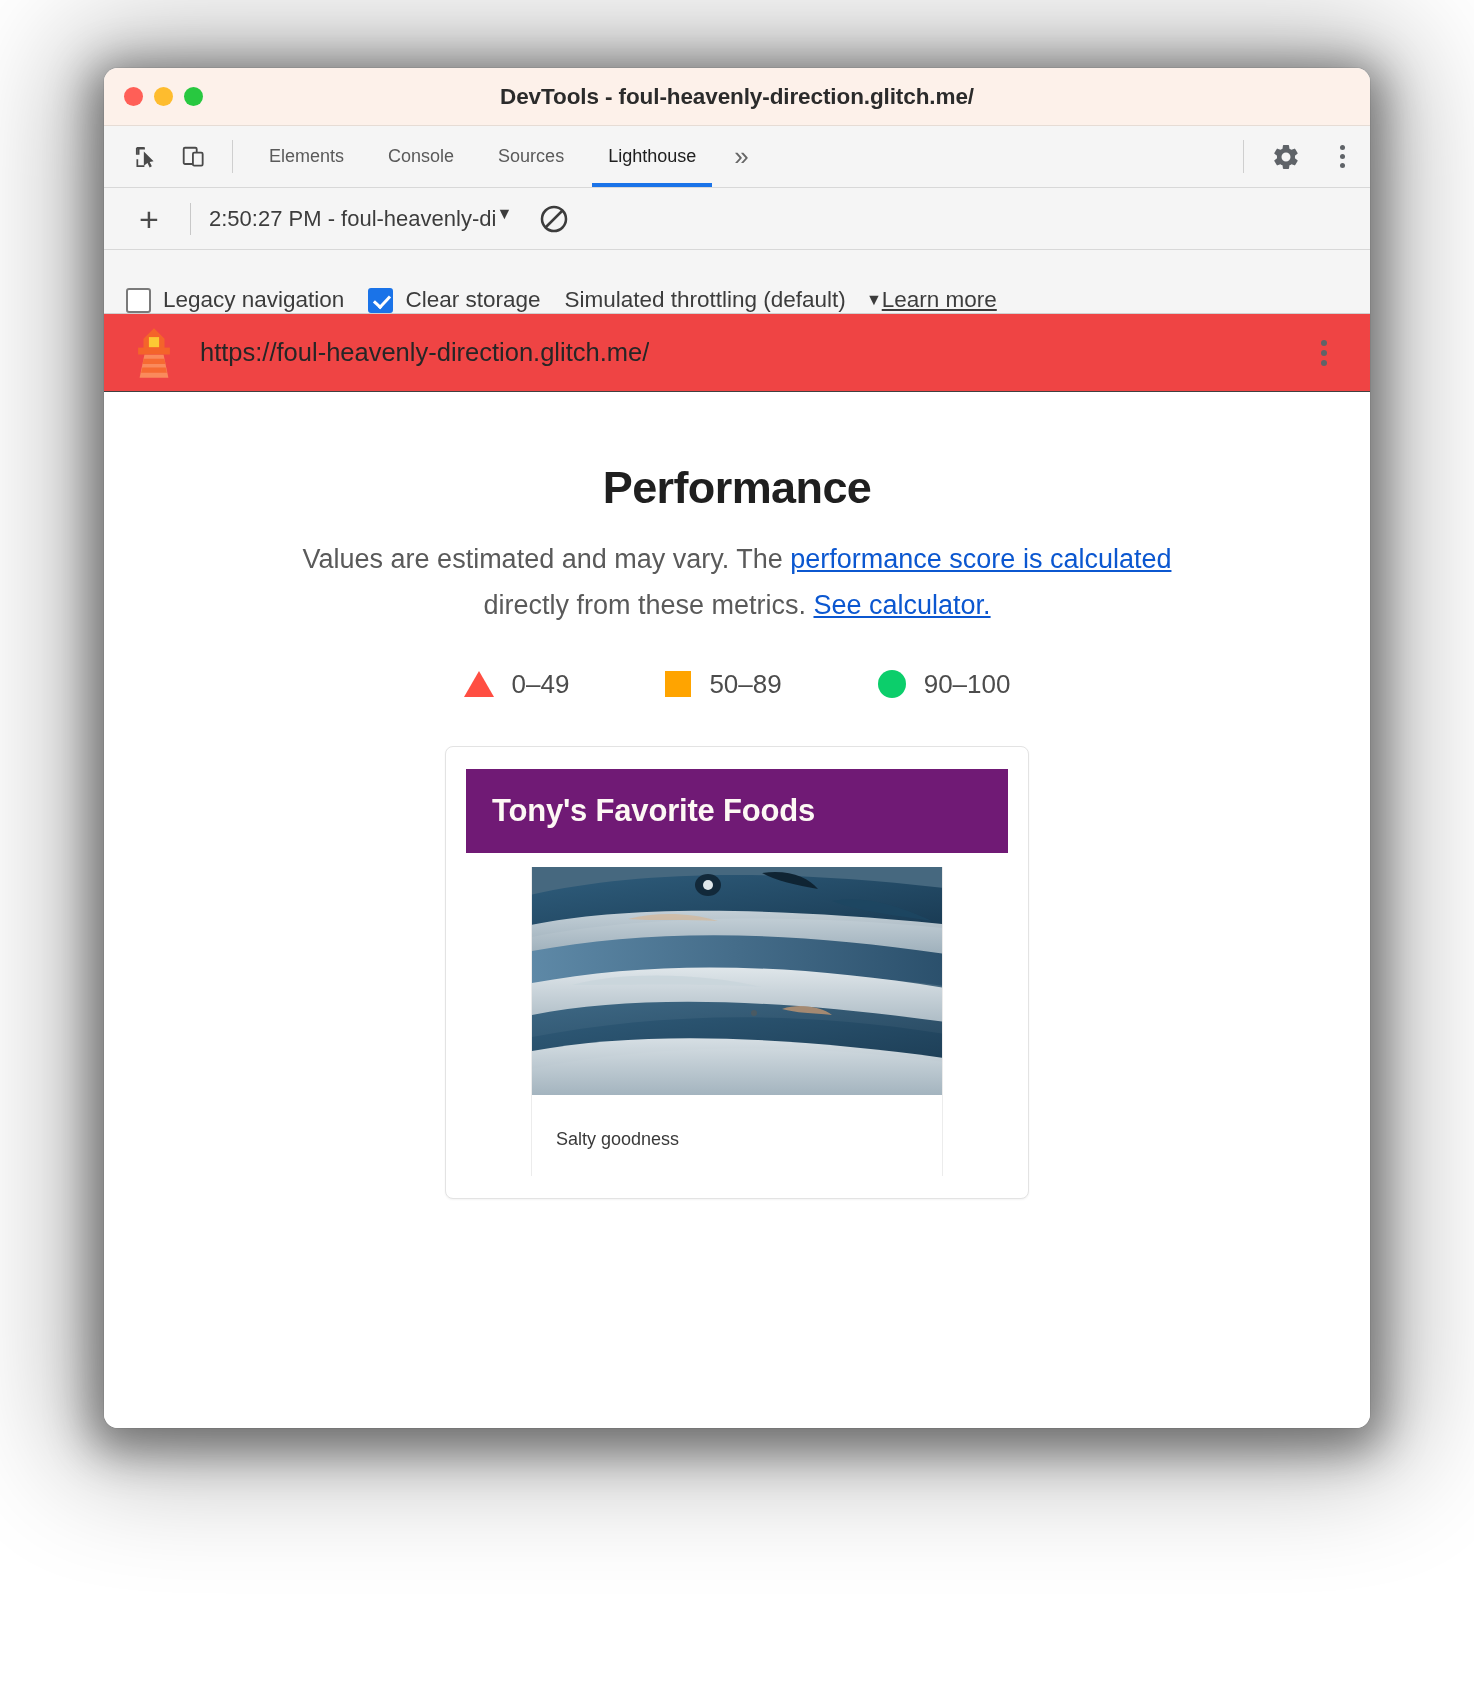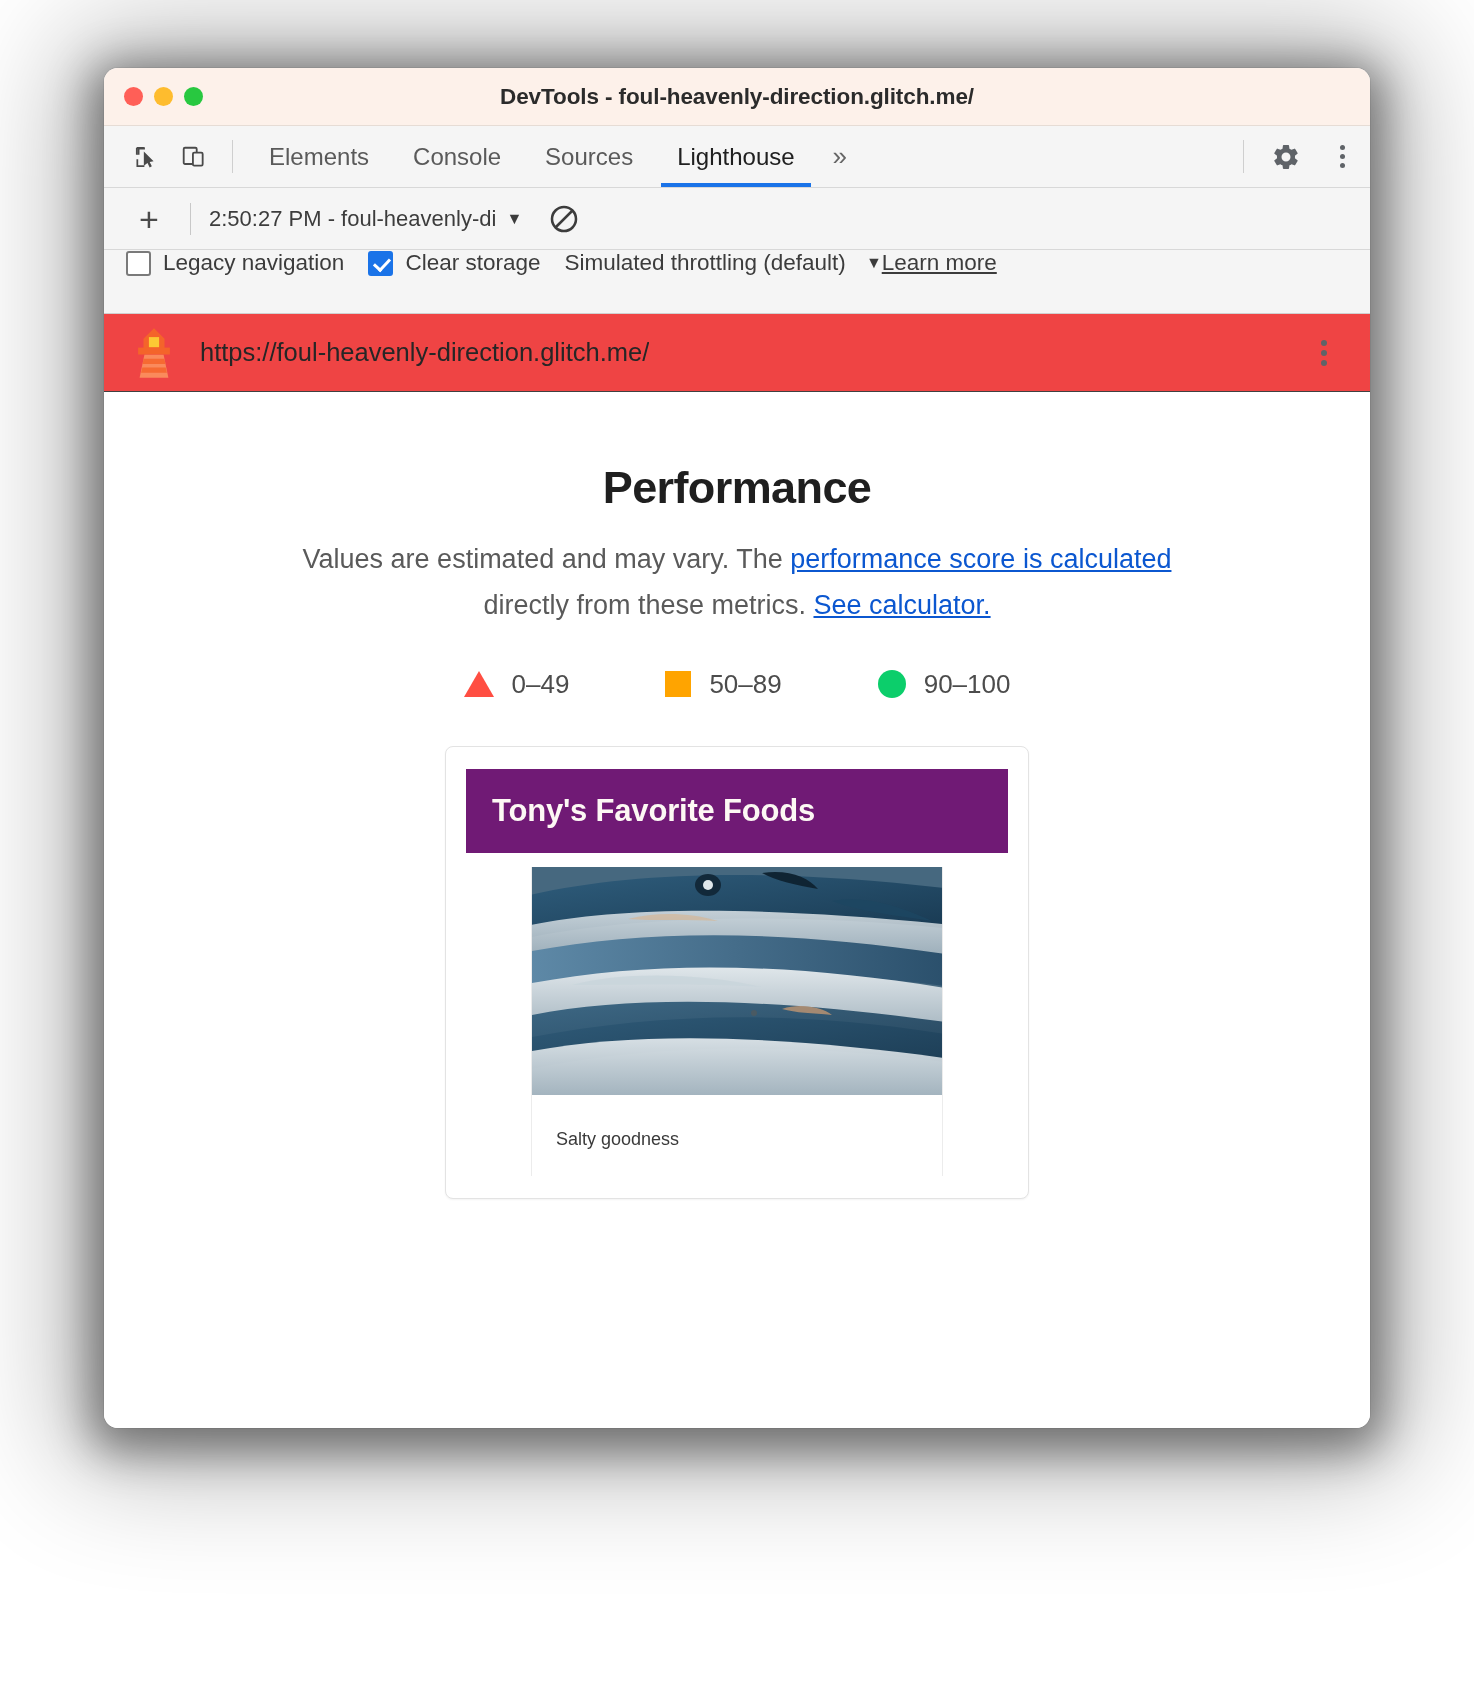--- a/index.html
+++ b/index.html
@@ -79,21 +79,21 @@
   .vsep {
     width: 1px; background: #cfcfcf;
     margin: 14px 14px;
     flex: 0 0 1px;
   }
   .tabs { display: flex; align-items: stretch; }
   .tab {
     position: relative;
     display: flex; align-items: center;
     padding: 0 22px;
-    font-size: 24px;
+    font-size: 18px;
     color: #5a5a5a;
     cursor: pointer;
     white-space: nowrap;
   }
   .tab.active { color: #202020; }
   .tab.active::after {
     content: "";
     position: absolute;
     left: 6px; right: 6px; bottom: 0;
     height: 4px;
@@ -135,41 +135,41 @@
   .plus-btn {
     width: 46px; height: 46px;
     display: flex; align-items: center; justify-content: center;
     font-size: 34px; color: #4a4a4a; font-weight: 300;
     cursor: pointer; line-height: 1;
   }
   .runbar .vsep2 {
     width: 1px; height: 32px; background: #c8c8c8; margin: 0 18px;
   }
   .run-select {
-    display: flex; align-items: center; gap: 10px;
+    display: flex; 
     cursor: pointer; max-width: 400px;
   }
   .run-select .label {
     font-size: 22px; color: #3c3c3c;
     white-space: nowrap; overflow: hidden;
     max-width: 360px;
     text-overflow: clip;
   }
   .caret { font-size: 16px; color: #3c3c3c; line-height: 1; }
   .noentry {
     margin-left: 26px; cursor: pointer;
     display: flex; align-items: center;
   }
 
   
   .optionsbar {
     height: 64px;
     background: #f5f5f5;
     border-bottom: 1px solid #d0d0d0;
-    display: flex; align-items: flex-start;
+    display: flex; align-items: flex-end;
     padding-left: 22px;
     gap: 0;
     flex: 0 0 auto;
   }
   .opt {
     display: flex; align-items: center; gap: 12px;
     cursor: pointer; margin-right: 24px;
   }
   .cbox {
     width: 25px; height: 25px;

